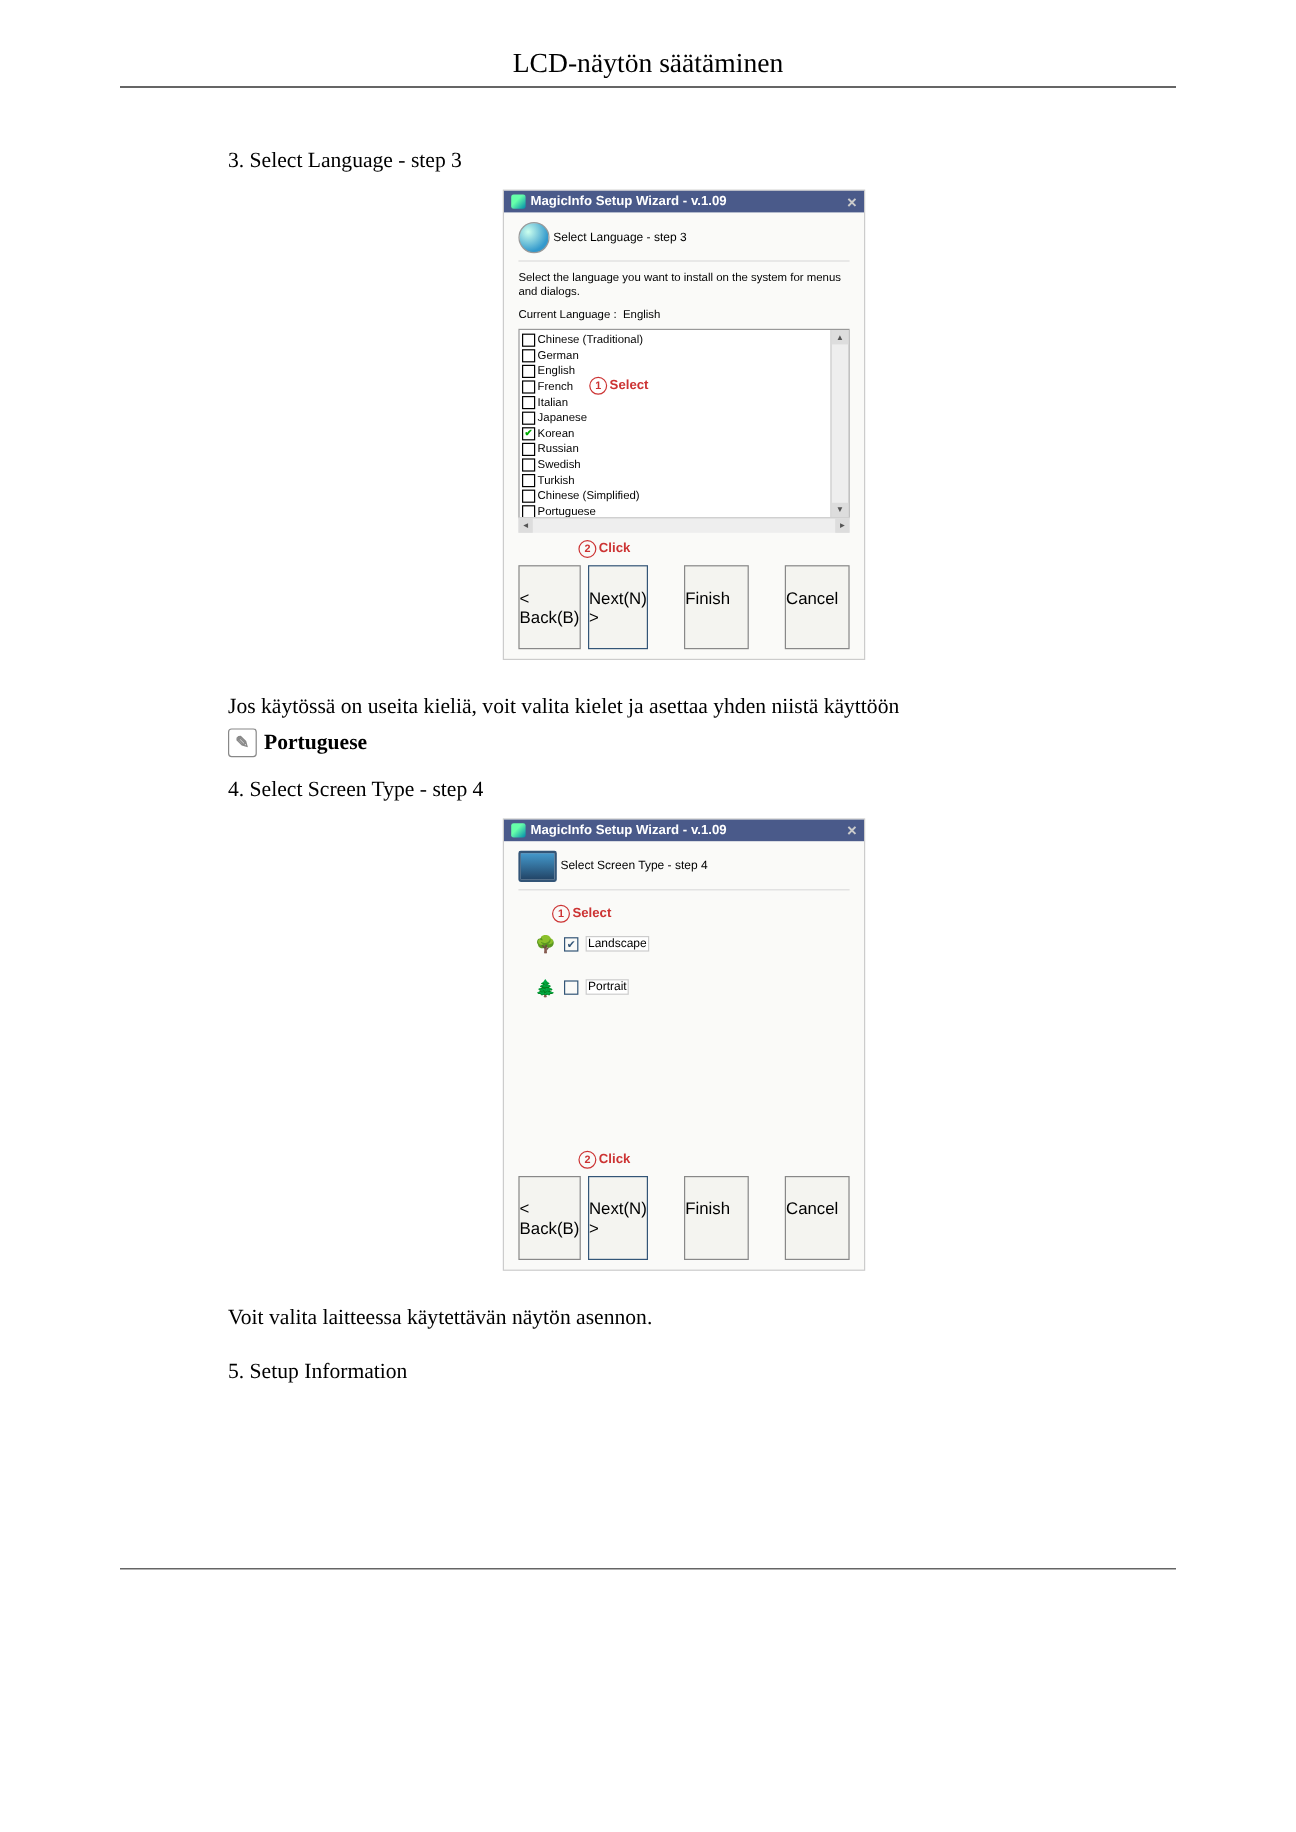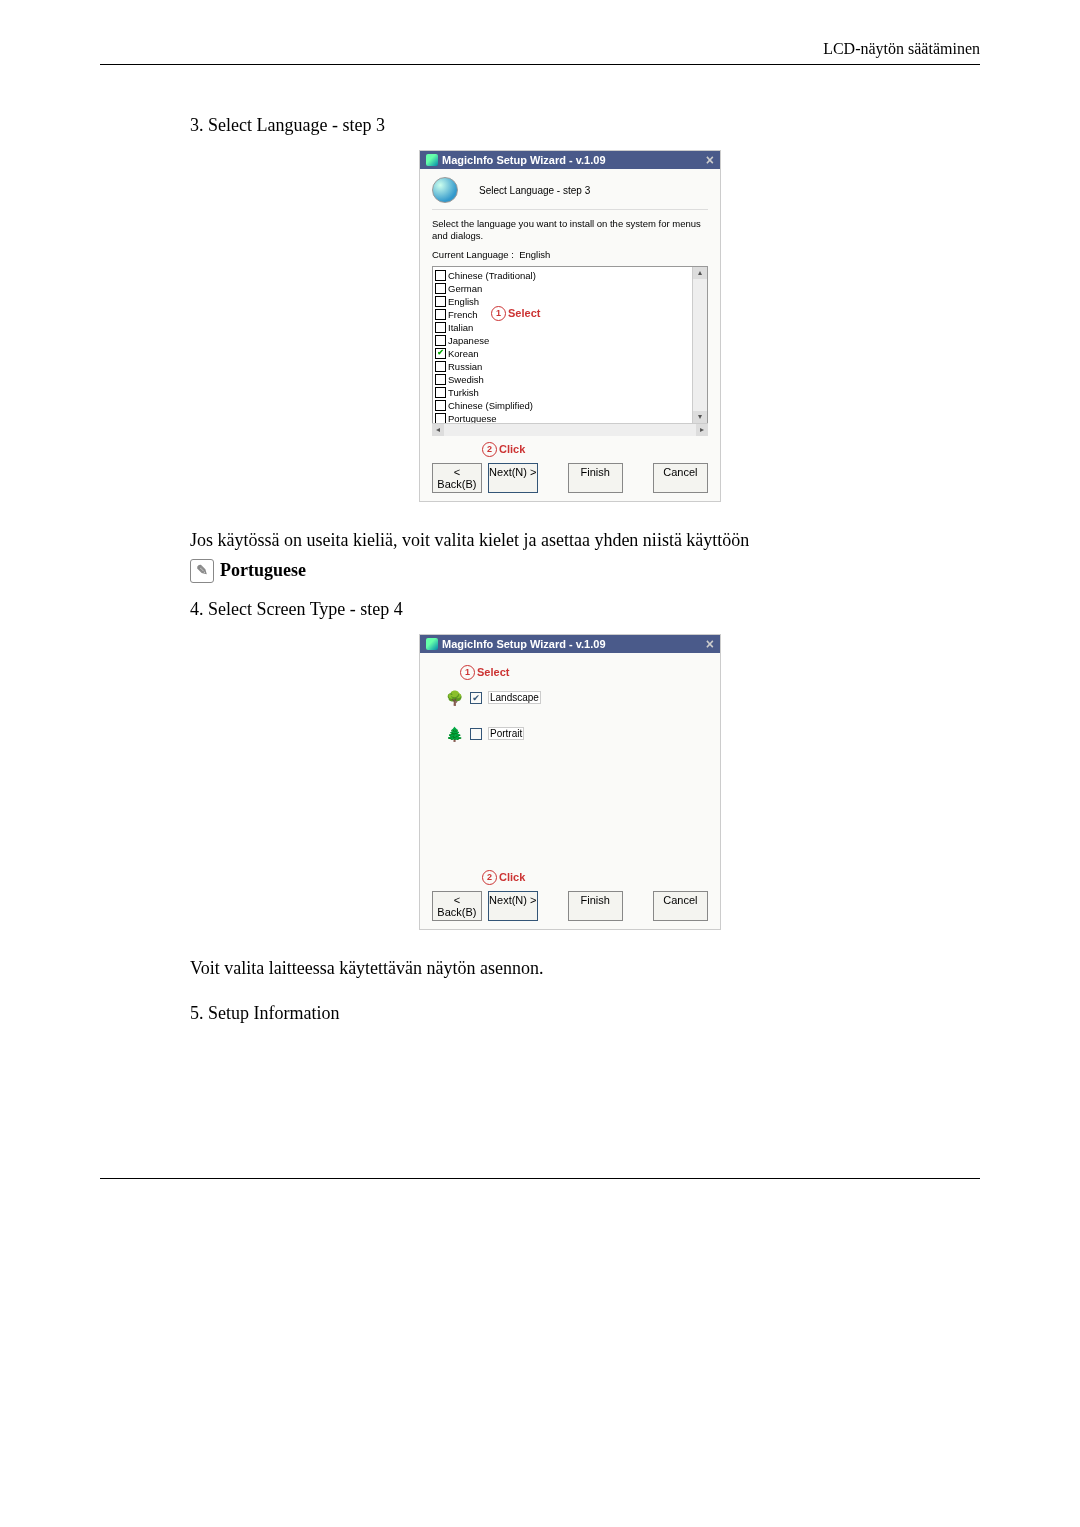--- a/index.html
+++ b/index.html
@@ -1,27 +1,27 @@
 <!DOCTYPE html>
 <html><head>
 <meta charset="utf-8">
 <style>
 body{margin:0;background:#fff;font-family:"Times New Roman",serif;font-size:18px;color:#000;width:1080px}
 .page{padding:40px 100px 80px 100px}
-.header-title{text-align:right;font-size:16px;margin-bottom:6px}
+.header-title{text-align:center;font-size:23px;margin-bottom:6px}
 .header-line{border-bottom:1px solid #000;margin-bottom:50px}
 .body-text{margin-left:90px;margin-right:30px}
 .step-title{margin:16px 0 14px 0}
 .dialog{width:300px;margin:0 auto 26px auto;border:1px solid #ccc;background:#fafaf8;font-family:Tahoma,Arial,sans-serif;font-size:10px;color:#000}
 .titlebar{background:#4a5a8a;color:#fff;font-weight:bold;display:flex;align-items:center;justify-content:space-between;padding:2px 4px 2px 6px;font-size:11px}
 .titlebar-left{display:flex;align-items:center;gap:4px}
 .t-icon{width:12px;height:12px;background:linear-gradient(135deg,#6fa 40%,#08a 100%);border-radius:2px}
 .close-x{color:#ccc;font-weight:bold;font-size:14px;line-height:14px;padding:0 2px;cursor:pointer}
 .dlg-body{padding:8px 12px 8px 12px}
-.dlg-hdr{display:flex;align-items:center;gap:21px;border-bottom:1px solid #ddd;padding-bottom:6px;margin-bottom:8px}
+.dlg-hdr{display:flex;align-items:center;gap:3px;border-bottom:1px solid #ddd;padding-bottom:6px;margin-bottom:8px}
 .globe{width:24px;height:24px;border-radius:50%;background:radial-gradient(circle at 30% 30%,#cfe 0%,#39c 70%);border:1px solid #999}
 .screen-ico{width:28px;height:22px;border:2px solid #357;background:linear-gradient(#49c,#246);border-radius:2px}
 .hdr-text{font-size:10px}
 .instr{font-size:9.5px;margin-bottom:6px;line-height:1.3}
 .curlang{font-size:9.5px;margin-bottom:6px}
 .lang-box{border:1px solid #999;background:#fff;height:156px;position:relative;display:flex}
 .lang-list{flex:1;overflow:hidden;padding:2px 2px}
 .lang-row{display:flex;align-items:center;font-size:9.5px;line-height:13px;white-space:nowrap}
 .chk{width:9px;height:9px;border:1px solid #000;margin-right:2px;display:inline-flex;align-items:center;justify-content:center;font-size:8px;line-height:8px}
 .chk.on{color:#0a0;font-weight:bold}
@@ -29,21 +29,21 @@
 .arrow-up,.arrow-down{position:absolute;left:0;right:0;height:12px;background:#ddd;text-align:center;font-size:8px;line-height:12px;color:#555}
 .arrow-up{top:0}.arrow-down{bottom:0}
 .hbar{height:12px;background:#eee;border-top:1px solid #ccc;position:relative;margin-top:-1px}
 .arrow-l,.arrow-r{position:absolute;top:0;bottom:0;width:12px;background:#ddd;text-align:center;font-size:8px;line-height:12px;color:#555}
 .arrow-l{left:0}.arrow-r{right:0}
 .callout{color:#c33;font-weight:bold;font-size:11px;display:flex;align-items:center;gap:2px}
 .callout .num{display:inline-flex;width:13px;height:13px;border-radius:50%;border:1.5px solid #c33;align-items:center;justify-content:center;font-size:9px}
 .callout-select{position:absolute;left:58px;top:40px;background:#fff;padding:0 1px}
 .callout-click{text-align:center;margin:6px 0 6px 0}
 .btn-row{display:flex;gap:6px;justify-content:flex-start;margin-top:2px}
-.btn{border:1px solid #888;background:#f4f4f0;font-size:11px;padding:2px 0;text-align:center;cursor:pointer}
+.btn{border:1px solid #888;background:#f4f4f0;font-size:14px;padding:18px 0;cursor:pointer}
 .btn.small{width:54px}.btn.med{width:60px}
 .btn.hl{border:1.5px solid #357}
 .note-row{display:flex;align-items:center;gap:6px;margin:6px 0 10px 0}
 .note-ico{width:22px;height:22px;border:1px solid #888;border-radius:3px;display:flex;align-items:center;justify-content:center;color:#888;font-weight:bold;font-size:14px}
 .note-label{font-weight:bold}
 .para{margin:23px 0 22px 0;line-height:1.4}
 .screen-options{position:relative;padding:4px 0 0 14px}
 .opt-row{display:flex;align-items:center;gap:6px;margin:8px 0 16px 0}
 .tree-ico{width:18px;height:20px;display:flex;align-items:center;justify-content:center;font-size:14px}
 .opt-chk{width:10px;height:10px;border:1px solid #357;display:inline-flex;align-items:center;justify-content:center;font-size:9px;color:#357}
@@ -167,20 +167,24 @@
 
     <div class="dialog">
       <div class="titlebar">
         <div class="titlebar-left">
           <span class="t-icon"></span>
           <span>MagicInfo Setup Wizard - v.1.09</span>
         </div>
         <span class="close-x">×</span>
       </div>
       <div class="dlg-body">
+        <div class="dlg-hdr">
+          <span class="screen-ico"></span>
+          <span class="hdr-text">Select Screen Type - step 4</span>
+        </div>
         <div class="screen-options">
           <div class="callout" style="margin-left:14px;margin-bottom:2px">
             <span class="num">1</span>
               <span>Select</span>
           </div>
           <div class="opt-row">
             <span class="tree-ico">🌳</span>
             <span class="opt-chk">✔</span>
             <span class="opt-label">Landscape</span>
           </div>

